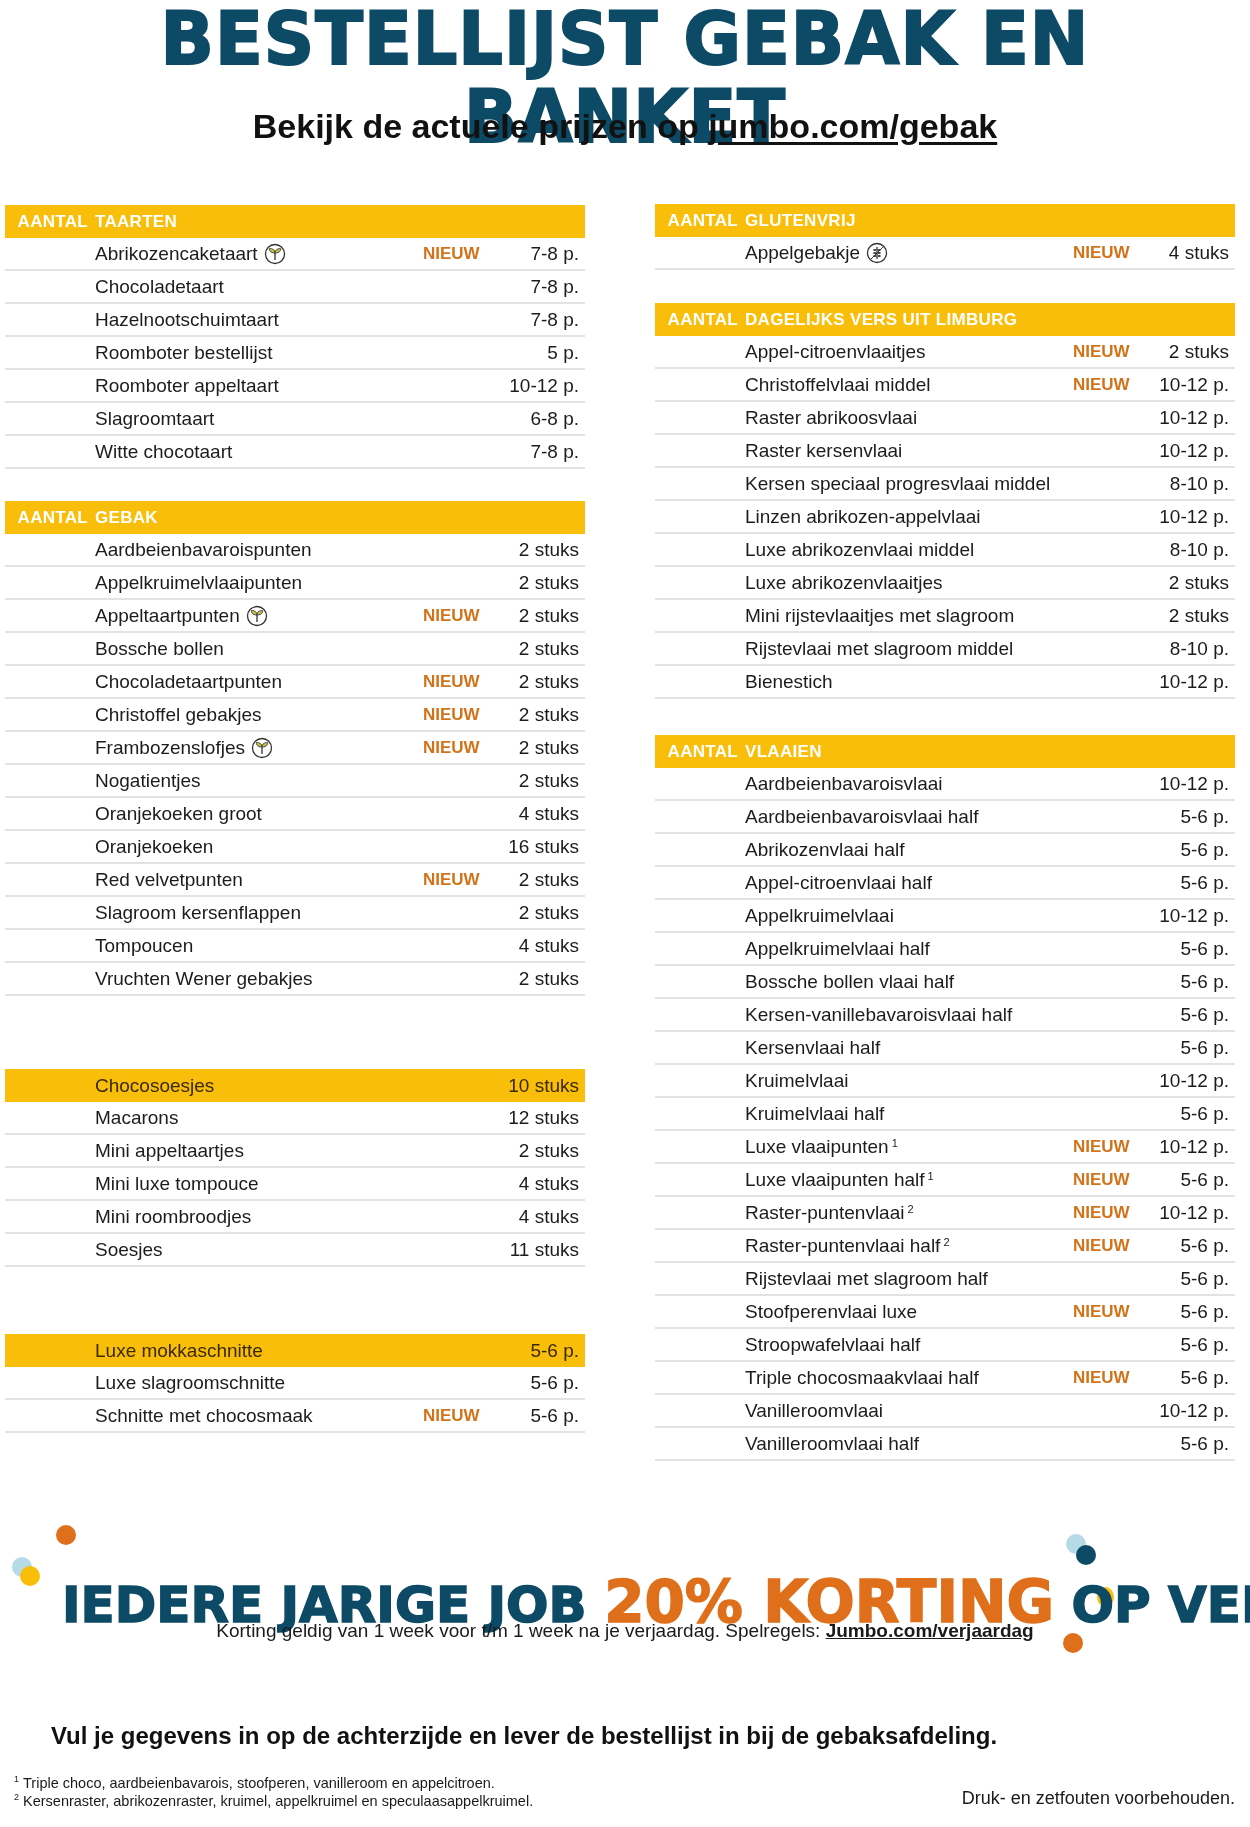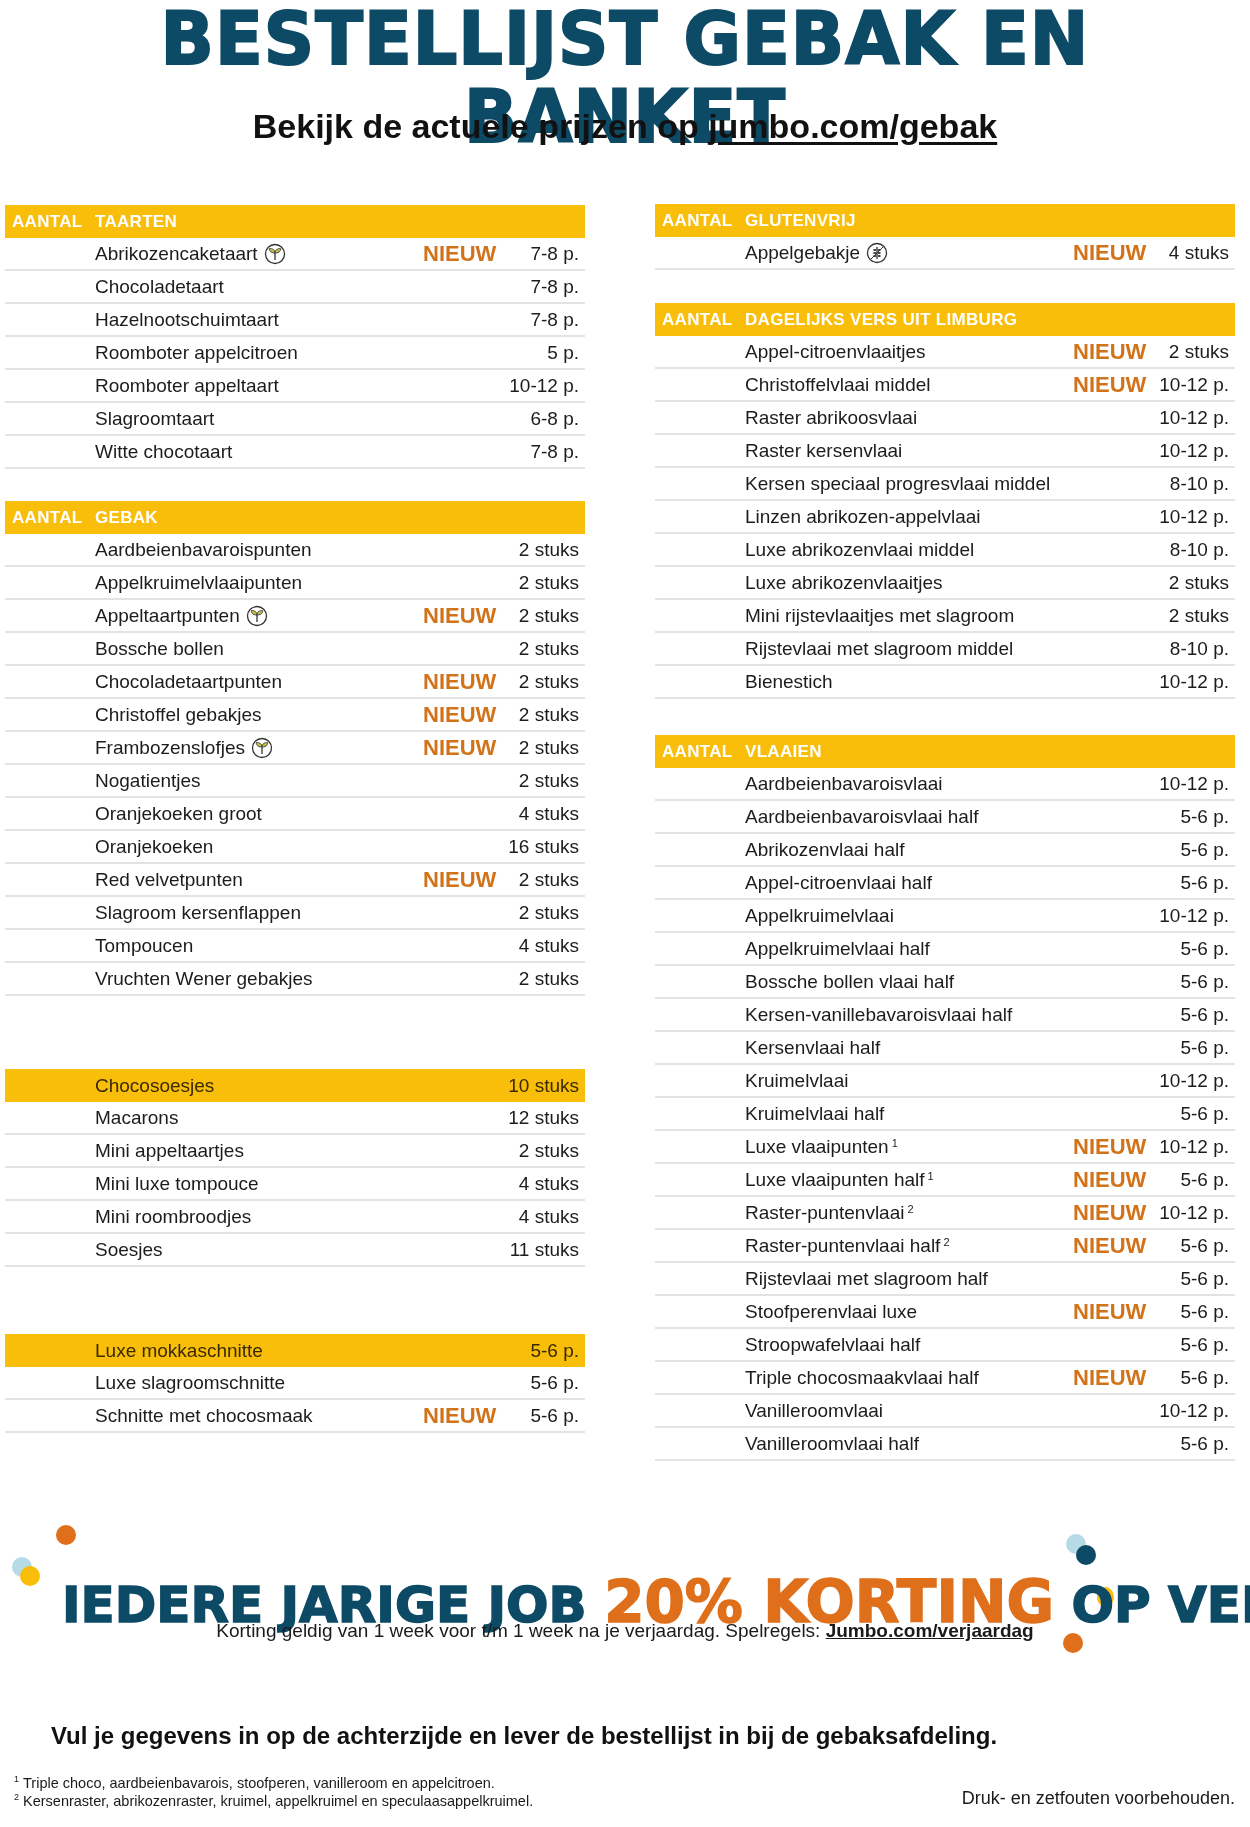--- a/index.html
+++ b/index.html
@@ -12,29 +12,29 @@
   .subtitle { position:absolute; left:0; top:95px; width:1250px; text-align:center;
               font-size:34px; font-weight:bold; color:#111; font-family:"Liberation Sans", sans-serif;margin-top:12px; }
   .subtitle .link { text-decoration:underline; text-underline-offset:4px; }
 
   .col { position:absolute; width:580px; }
   .col.left { left:5px; }
   .col.right { left:655px; }
   .section { position:absolute; left:0; width:580px; }
   .hdr { height:33px; background:#f9be0a; display:flex; align-items:center;
          font-weight:bold; color:#ffffff; font-size:17px; letter-spacing:0.3px; }
-  .hdr .aantal { width:83px; padding-left:7px; box-sizing:border-box; }
+  .hdr .aantal { width:83px; padding-left:7px; box-sizing:border-box;text-align:right; }
   .hdr .cat { padding-left:7px; }
   .row { height:33px; border-bottom:2px solid #e3e3e3; box-sizing:border-box; position:relative;
          display:flex; align-items:center; font-size:19px; color:#1c1c1c; }
   .row.hl { background:#f9be0a; border-bottom:none; color:#3a2a00; }
   .row .qty { position:absolute; left:0; top:0; width:85px; height:31px; }
   .row .name { position:absolute; left:90px; white-space:nowrap; display:flex; align-items:center; }
   .row .name sup { font-size:11px; margin-left:3px; position:relative; top:-4px; }
-  .row .nieuw { position:absolute; left:418px; color:#d2731a; font-weight:bold; font-size:22px; }
+  .row .nieuw { position:absolute; left:418px; color:#d2731a; font-weight:bold; font-size:17px; }
   .row .amt { position:absolute; right:6px; white-space:nowrap; }
   .icon { display:inline-block; width:22px; height:22px; margin-left:6px; vertical-align:middle; }
 
   .promo { position:absolute; left:0; top:1555px; width:1250px; height:100px; }
   .promo-line { position:absolute; left:62px; top:13px; white-space:nowrap;
                 font-family:"DejaVu Sans", sans-serif; font-weight:900; font-size:50px;
                 -webkit-text-stroke:1.5px currentColor; letter-spacing:0px; }
   .navy { color:#0d4a66; }
   .orange { color:#df6f1a; }
   .orange.big { font-size:58px; }
@@ -86,21 +86,21 @@
       <div class="row">
         <span class="qty"></span>
         <span class="name">
           <span>Hazelnootschuimtaart</span>
         </span>
         <span class="amt">7-8 p.</span>
       </div>
       <div class="row">
         <span class="qty"></span>
         <span class="name">
-          <span>Roomboter appelcitroen</span>
+          <span>Roomboter bestellijst</span>
         </span>
         <span class="amt">5 p.</span>
       </div>
       <div class="row">
         <span class="qty"></span>
         <span class="name">
           <span>Roomboter appeltaart</span>
         </span>
         <span class="amt">10-12 p.</span>
       </div>

